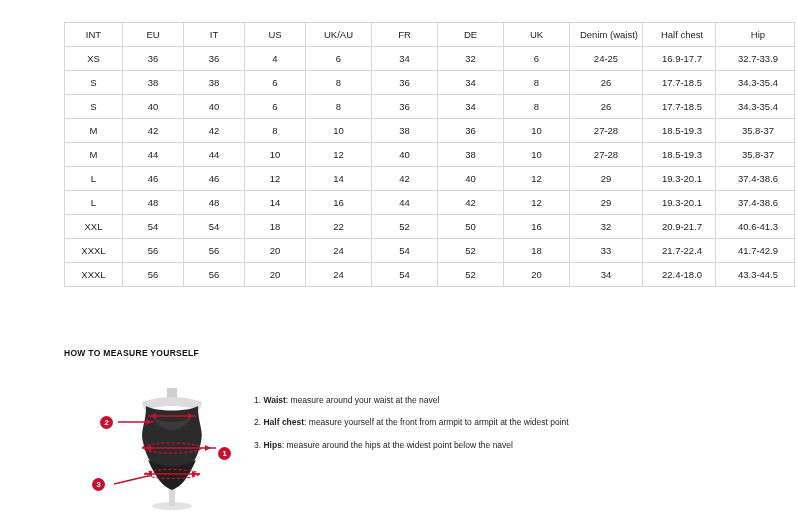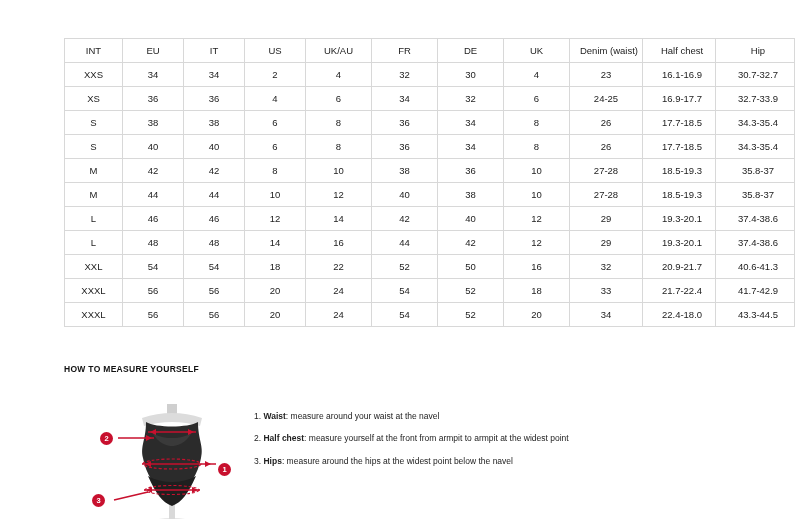--- a/index.html
+++ b/index.html
@@ -11,21 +11,21 @@
     width: 798px;
     height: 519px;
     font-family: "Liberation Sans", sans-serif;
     color: #1a1a1a;
     position: relative;
     overflow: hidden;
   }
   .page {
     position: absolute;
     left: 0;
-    top: 16px;
+    top: 0;
     width: 798px;
     height: 497px;
   }
 
   
   .size-table-wrap {
     position: absolute;
     left: 64px;
     top: 22px;
     width: 670px;
@@ -158,33 +158,20 @@
           <th>FR</th>
           <th>DE</th>
           <th>UK</th>
           <th class="align-left">Denim (waist)</th>
           <th class="align-left">Half chest</th>
           <th class="align-left">Hip</th>
         </tr>
       </thead>
       <tbody>
         <tr>
-          <td>XXS</td>
-          <td>34</td>
-          <td>34</td>
-          <td>2</td>
-          <td>4</td>
-          <td>32</td>
-          <td>30</td>
-          <td>4</td>
-          <td>23</td>
-          <td class="align-left">16.1-16.9</td>
-          <td class="align-left">30.7-32.7</td>
-        </tr>
-        <tr>
           <td>XS</td>
           <td>36</td>
           <td>36</td>
           <td>4</td>
           <td>6</td>
           <td>34</td>
           <td>32</td>
           <td>6</td>
           <td>24-25</td>
           <td class="align-left">16.9-17.7</td>

